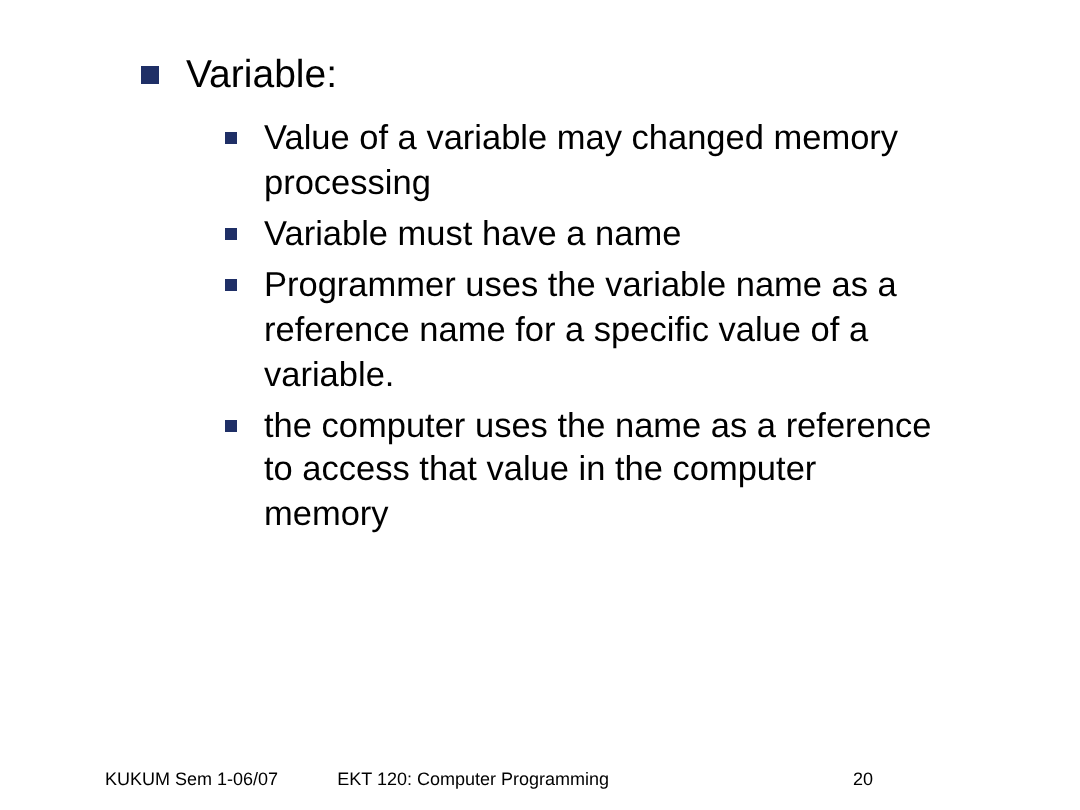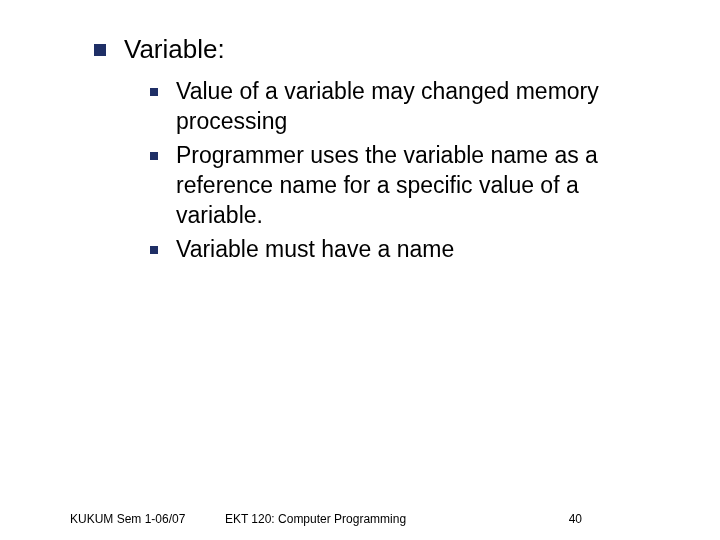--- a/index.html
+++ b/index.html
@@ -134,28 +134,32 @@
       <div class="text">Variable:</div>
     </div>
 
     <div class="l2list">
       <div class="l2">
         <div class="bullet"></div>
         <div class="text">Value of a variable may changed memory processing</div>
       </div>
       <div class="l2">
         <div class="bullet"></div>
+        <div class="text">Variable must have a name</div>
+      </div>
+      <div class="l2">
+        <div class="bullet"></div>
         <div class="text">Programmer uses the variable name as a reference name for a specific value of a variable.</div>
       </div>
       <div class="l2">
         <div class="bullet"></div>
-        <div class="text">Variable must have a name</div>
+        <div class="text">the computer uses the name as a reference to access that value in the computer memory</div>
       </div>
     </div>
   </div>
 
   <div class="footer">
     <div class="left">KUKUM Sem 1-06/07</div>
     <div class="center">EKT 120: Computer Programming</div>
-    <div class="right">40</div>
+    <div class="right">20</div>
   </div>
 
 </div>
 
 </body></html>

